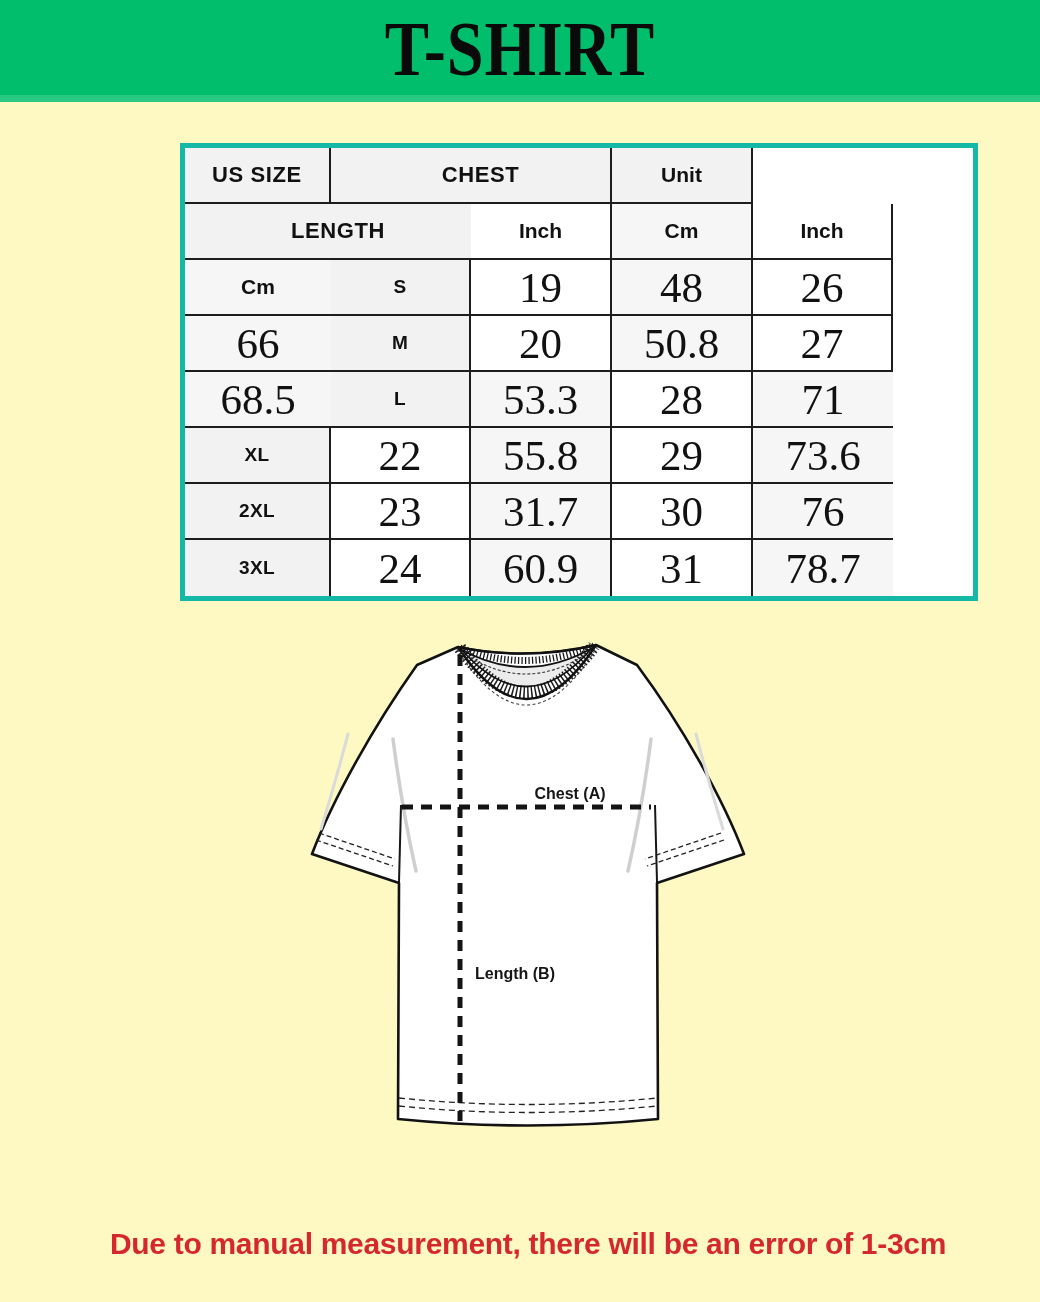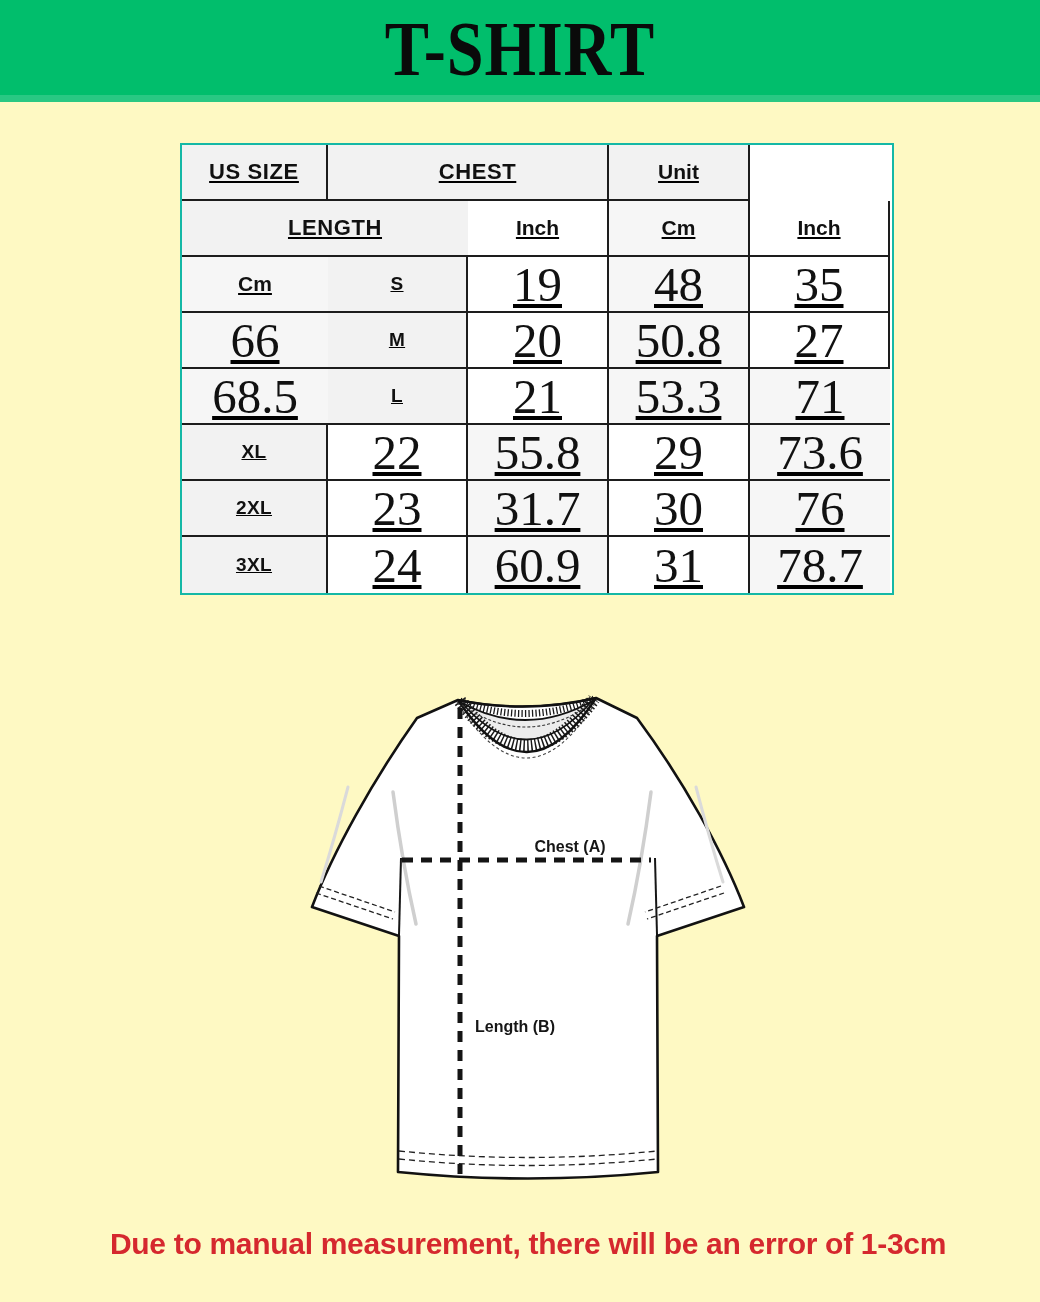--- a/index.html
+++ b/index.html
@@ -15,39 +15,39 @@
   .banner::after{
     content:"";position:absolute;left:0;bottom:0;width:100%;height:7px;
     background:rgba(255,255,255,.16);
   }
   .banner-title{
     font-family:"Liberation Serif",serif;font-weight:700;font-size:78px;line-height:1;
     color:#0a0a0a;letter-spacing:1px;transform:scaleX(.85);margin-top:-4px;
   }
   
   .size-table{
-    position:absolute;left:180px;top:143px;width:714px;box-sizing:border-box;
-    background:#fff;border:2px solid #14b8a6;
-    display:grid;grid-template-columns:146px 140px 141px 141px 140px;grid-auto-rows:56px;text-decoration:underline;
+    position:absolute;left:180px;top:143px;width:798px;box-sizing:border-box;
+    background:#fff;border:5px solid #14b8a6;
+    display:grid;grid-template-columns:146px 140px 141px 141px 140px;grid-auto-rows:56px;
   }
   .cell{
     box-sizing:border-box;border-right:2px solid #1d1d1d;border-bottom:2px solid #1d1d1d;
     display:flex;align-items:center;justify-content:center;color:#111;
   }
   .cell.lastcol{border-right:none;}
   .cell.lastrow{border-bottom:none;}
   .span2{grid-column:span 2;padding-left:20px;}
   .shade{background:#f2f2f2;}
   .shade-lt{background:#f6f6f6;}
   .c-head{font-weight:700;font-size:22px;letter-spacing:.6px;}
   .c-sub{font-weight:700;font-size:21px;}
   .c-size{font-weight:700;font-size:19px;letter-spacing:.4px;}
-  .c-num{font-family:"Liberation Serif","DejaVu Serif",serif;font-weight:400;font-size:49px;line-height:1;}
+  .c-num{font-family:"Liberation Serif","DejaVu Serif",serif;font-weight:400;font-size:43px;line-height:1;}
   
-  .shirt-wrap{position:absolute;left:285px;top:672px;width:470px;height:530px;text-align:right;}
+  .shirt-wrap{position:absolute;left:285px;top:619px;width:470px;height:530px;text-align:right;}
   .shirt-wrap svg{display:block;}
   .svg-label{font-family:"Liberation Sans",sans-serif;font-weight:700;font-size:16px;fill:#161616;}
   
   .footer-note{
     position:absolute;left:8px;top:1227px;width:100%;text-align:center;
     font-weight:700;font-size:30px;letter-spacing:-.3px;color:#d5282e;
   }
 </style>
 </head>
 <body>
@@ -66,32 +66,32 @@
 
     <div class="cell shade c-head span2 lastcol">LENGTH</div>
     <div class="cell c-sub">Inch</div>
     <div class="cell shade-lt c-sub">Cm</div>
     <div class="cell c-sub">Inch</div>
     <div class="cell shade-lt c-sub lastcol">Cm</div>
 
     <div class="cell shade c-size">S</div>
     <div class="cell c-num">19</div>
     <div class="cell shade-lt c-num">48</div>
-    <div class="cell c-num">35</div>
+    <div class="cell c-num">26</div>
     <div class="cell shade-lt c-num lastcol">66</div>
 
     <div class="cell shade c-size">M</div>
     <div class="cell c-num">20</div>
     <div class="cell shade-lt c-num">50.8</div>
     <div class="cell c-num">27</div>
     <div class="cell shade-lt c-num lastcol">68.5</div>
 
     <div class="cell shade c-size">L</div>
-    <div class="cell c-num">21</div>
     <div class="cell shade-lt c-num">53.3</div>
+    <div class="cell c-num">28</div>
     <div class="cell shade-lt c-num lastcol">71</div>
 
     <div class="cell shade c-size">XL</div>
     <div class="cell c-num">22</div>
     <div class="cell shade-lt c-num">55.8</div>
     <div class="cell c-num">29</div>
     <div class="cell shade-lt c-num lastcol">73.6</div>
 
     <div class="cell shade c-size">2XL</div>
     <div class="cell c-num">23</div>

